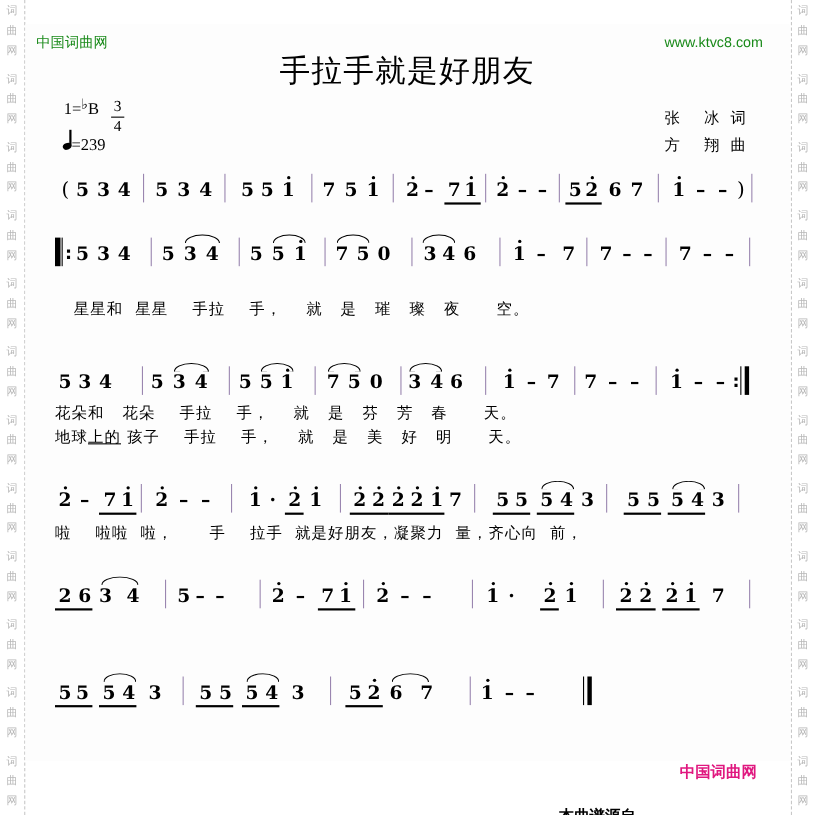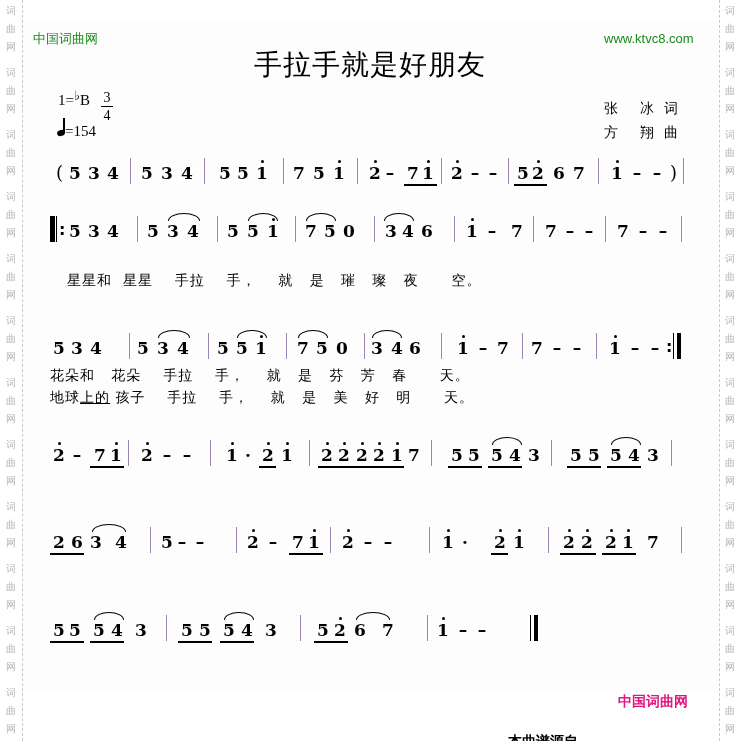--- a/index.html
+++ b/index.html
@@ -198,21 +198,21 @@
 
 <div class="key">
   <span>1=</span><span class="flat">♭</span><span>B</span>
 </div>
 <div class="timesig">
   <span>3</span>
   <span class="line"></span>
   <span>4</span>
 </div>
 <div class="tempo">
-  <span class="note"></span><span>=154</span>
+  <span class="note"></span><span>=239</span>
 </div>
 
 <div class="credits">
   <div>
     <span class="c1">张</span><span class="c2">冰</span><span>词</span>
   </div>
   <div>
     <span class="c1">方</span><span class="c2">翔</span><span>曲</span>
   </div>
 </div>
@@ -377,20 +377,21 @@
       <div class="barline" style="left: 501px;"></div>
       <div class="note-n" style="left: 519px;"><span>5</span></div>
       <div class="note-n" style="left: 537px;"><span>5</span></div>
       <div class="note-n" style="left: 559px;"><span>5</span></div>
       <div class="note-n" style="left: 577px;"><span>4</span></div>
       <div class="note-n" style="left: 596px;"><span>3</span></div>
       <div class="uline" style="left: 517px; width: 34px; top: 26px;"></div>
       <div class="uline" style="left: 557px; width: 34px; top: 26px;"></div>
       <div class="slur" style="left: 561px; width: 28px; top: -3px;"></div>
       <div class="barline" style="left: 621px;"></div>
+      <div class="lyric" style="left: 0px; top: 36px;"><span>啦    啦啦  啦，      手    拉手  就是好朋友，凝聚力  量，齐心向  前，</span></div>
     </div>
     <div class="row" style="top: 527px; width: 640px;">
       <div class="note-n" style="left: 2px;"><span>2</span></div>
       <div class="note-n" style="left: 20px;"><span>6</span></div>
       <div class="note-n" style="left: 39px;"><span>3</span></div>
       <div class="note-n" style="left: 64px;"><span>4</span></div>
       <div class="uline" style="left: 0px; width: 34px; top: 26px;"></div>
       <div class="slur" style="left: 42px; width: 32px; top: -3px;"></div>
       <div class="barline" style="left: 100px;"></div>
       <div class="note-n" style="left: 110px;"><span>5</span></div>

